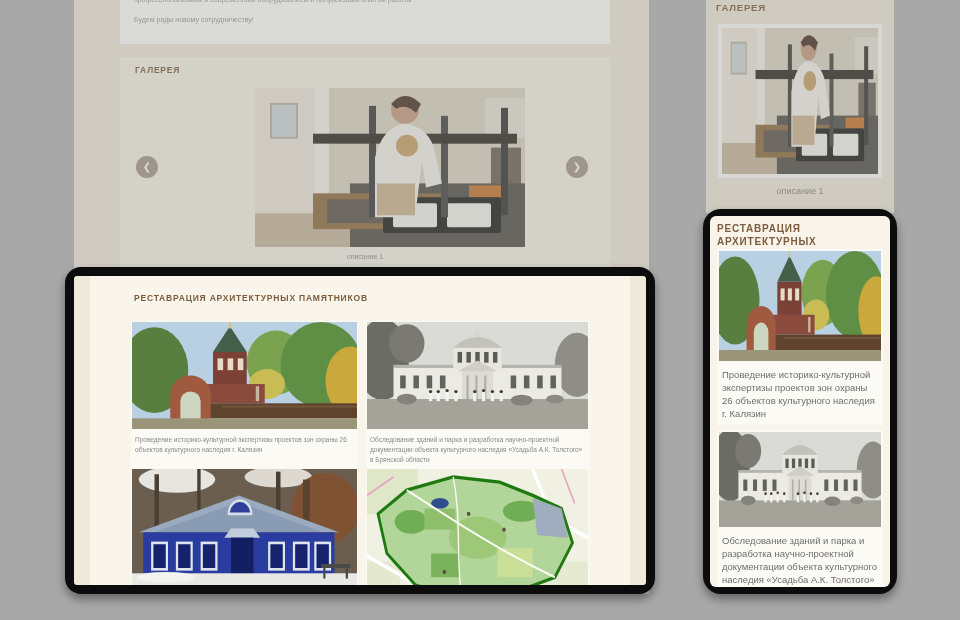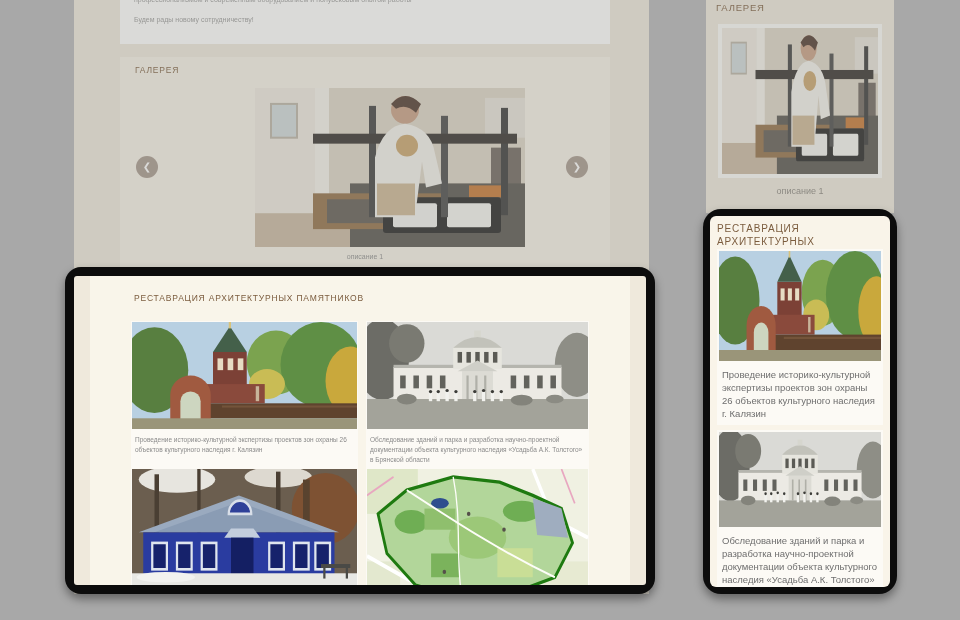--- a/index.html
+++ b/index.html
@@ -17,21 +17,21 @@
   }
 
   
   .desktop { position:absolute; left:74px; top:0; width:575px; height:594px; background:#efe9dc; }
   .intro-card { position:absolute; left:46px; top:0; width:490px; height:44px; background:#ffffff; overflow:hidden; }
   .intro-line { position:absolute; left:14px; font-size:7px; color:#9a9a9a; white-space:nowrap; }
   .intro-line.l1 { top:-4px; }
   .intro-line.l2 { top:16px; }
   .gallery-card { position:absolute; left:46px; top:57px; width:490px; height:537px; background:#f6f2e7; }
   .heading {
-    font-weight:normal; color:#7b5c3e; letter-spacing:0.8px; text-transform:uppercase;
+    font-weight:bold; color:#7b5c3e; letter-spacing:0.8px; text-transform:uppercase;
   }
   .g-heading { position:absolute; left:15px; top:8px; font-size:8.5px; }
   .g-photo { position:absolute; left:135px; top:31px; width:270px; height:159px; overflow:hidden; }
   .nav-btn {
     position:absolute; width:22px; height:22px; border:none; border-radius:50%;
     background:#a5968b; color:#ffffff; font-size:10px; line-height:22px;
     text-align:center; cursor:pointer; padding:0; display:block;
   }
   .nav-btn span { display:block; line-height:22px; }
   .nav-prev { left:16px; top:99px; }

